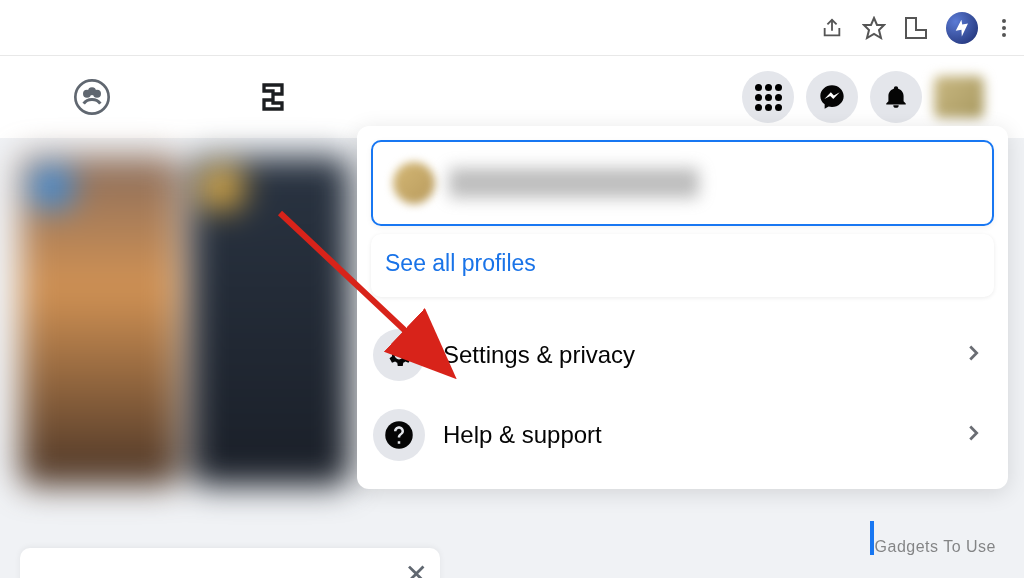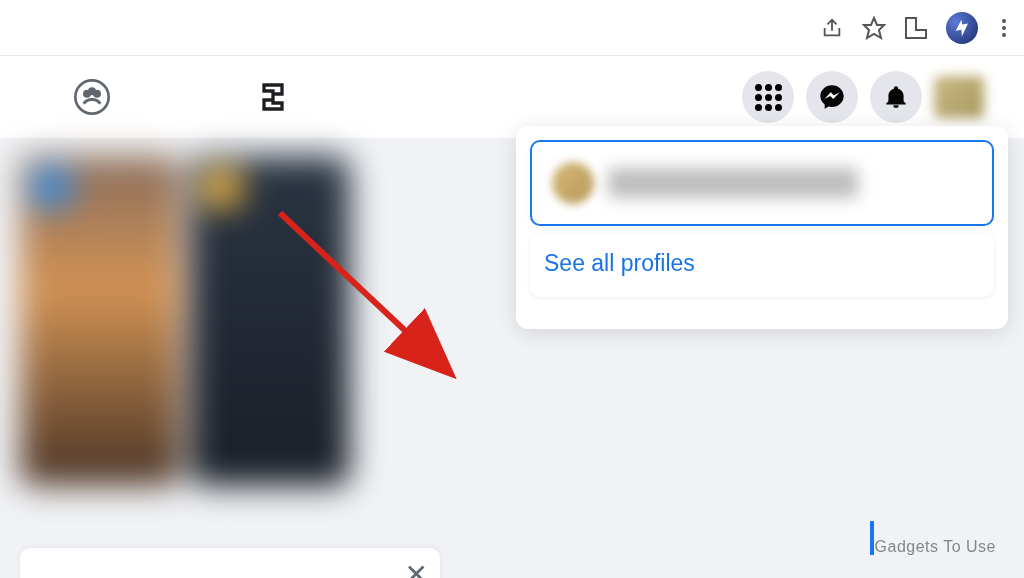--- a/index.html
+++ b/index.html
@@ -160,21 +160,21 @@
       height: 44px;
       border-radius: 50%;
       background: #e8b447;
     }
 
     
     .dropdown {
       position: absolute;
       right: 16px;
       top: -12px;
-      width: 492px;
+      width: 651px;
       background: #fff;
       border-radius: 12px;
       box-shadow: 0 4px 22px rgba(0,0,0,0.12);
       padding: 14px;
     }
     .profile-card {
       border: 2.5px solid #1877f2;
       border-radius: 10px;
       padding: 20px 20px;
       display: flex;
@@ -367,21 +367,48 @@
 
   <div class="dropdown">
     <div class="profile-card">
       <div class="profile-avatar-blur"></div>
       <div class="profile-name-blur"></div>
     </div>
     <div style="background:#fff;border-radius:10px;box-shadow:0 1px 4px rgba(0,0,0,0.08);padding:2px 8px;margin-bottom:18px;">
       <div class="see-all-profiles">See all profiles</div>
     </div>
 
-
+    <div class="menu-item">
+      <div class="menu-icon-circle">
+        <svg width="30" height="30" viewBox="0 0 24 24" fill="#050505">
+            <path d="M19.4 13l.1-1-.1-1 2.1-1.6-2-3.5-2.5 1a7 7 0 0 0-1.7-1l-.4-2.6h-4l-.4 2.6a7 7 0 0 0-1.7 1l-2.5-1-2 3.5L6.5 11l-.1 1 .1 1-2.1 1.6 2 3.5 2.5-1a7 7 0 0 0 1.7 1l.4 2.6h4l.4-2.6a7 7 0 0 0 1.7-1l2.5 1 2-3.5L19.4 13zM12 15.5A3.5 3.5 0 1 1 12 8.5a3.5 3.5 0 0 1 0 7z"></path>
+          </svg>
+      </div>
+      <div class="menu-label">Settings &amp; privacy</div>
+      <div class="chevron">
+        <svg width="22" height="22" viewBox="0 0 24 24" fill="none" stroke="#6a6d73" stroke-width="3">
+            <polyline points="9 5 16 12 9 19"></polyline>
+          </svg>
+      </div>
+    </div>
+
+    <div class="menu-item">
+      <div class="menu-icon-circle">
+        <svg width="30" height="30" viewBox="0 0 24 24">
+            <circle cx="12" cy="12" r="11" fill="#050505"></circle>
+            <path fill="#e4e6eb" d="M11 17h2v2h-2zm1-12c-2.2 0-4 1.8-4 4h2c0-1.1.9-2 2-2s2 .9 2 2c0 2-3 1.8-3 5h2c0-2.2 3-2.5 3-5 0-2.2-1.8-4-4-4z"></path>
+          </svg>
+      </div>
+      <div class="menu-label">Help &amp; support</div>
+      <div class="chevron">
+        <svg width="22" height="22" viewBox="0 0 24 24" fill="none" stroke="#6a6d73" stroke-width="3">
+            <polyline points="9 5 16 12 9 19"></polyline>
+          </svg>
+      </div>
+    </div>
 
   </div>
 
   <svg class="arrow-annotation" width="220" height="220" viewBox="0 0 220 220">
     <defs>
       <marker id="arrowhead" markerWidth="12" markerHeight="10" refX="10" refY="5" orient="auto">
         <polygon points="0 0, 12 5, 0 10" fill="#d8231a"></polygon>
       </marker>
     </defs>
     <line x1="10" y1="10" x2="178" y2="168" stroke="#d8231a" stroke-width="6" marker-end="url(#arrowhead)"></line>

